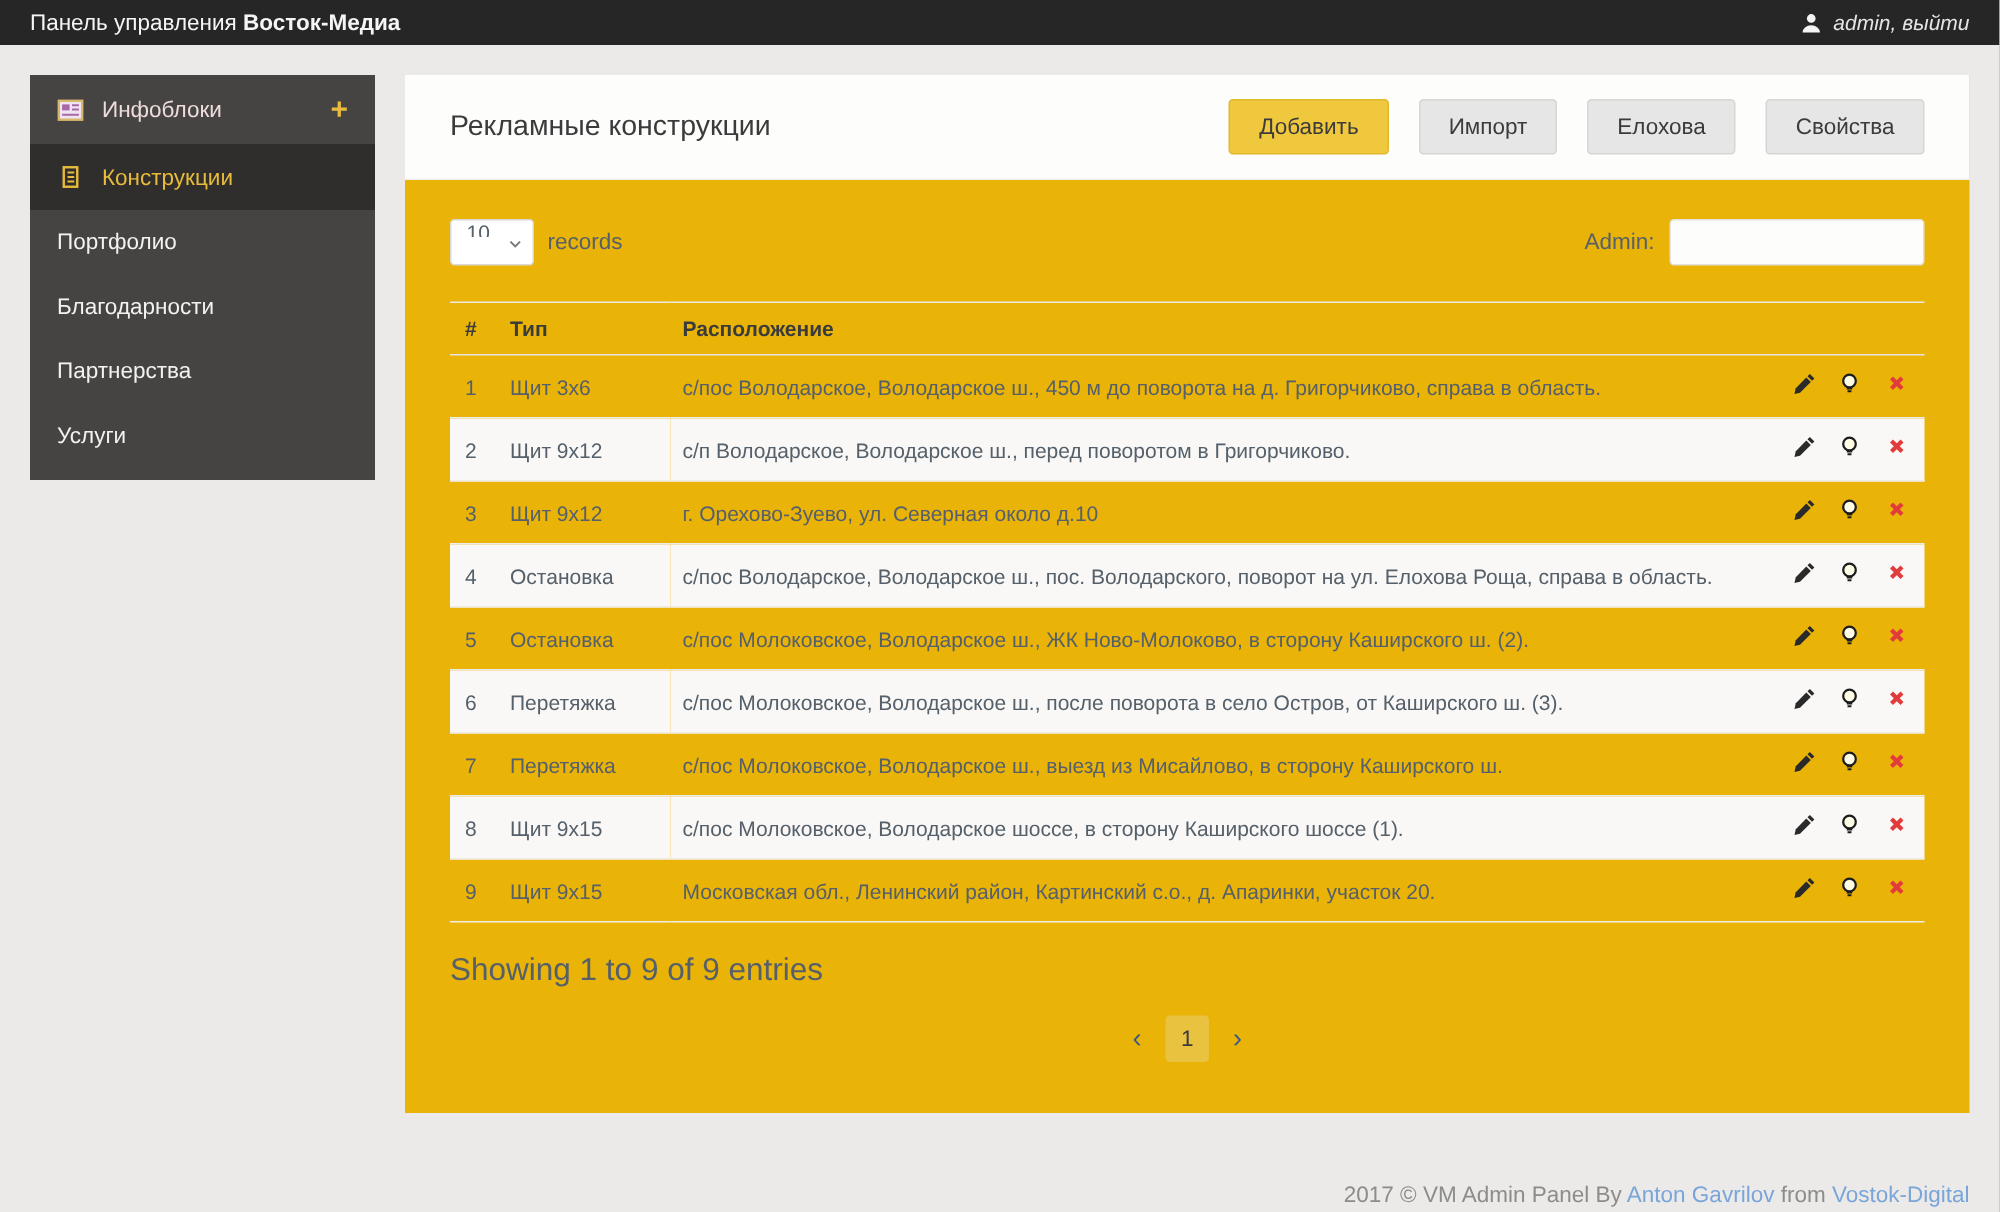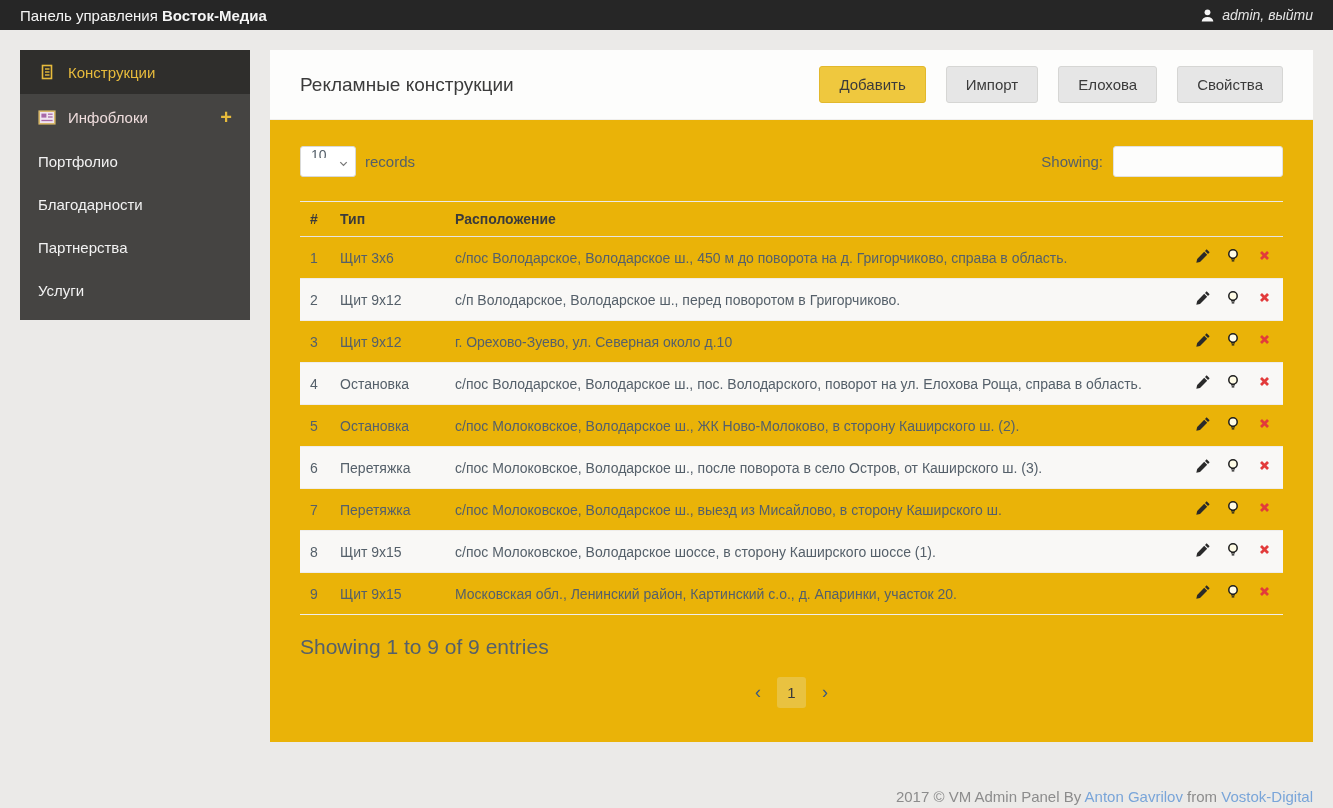--- a/index.html
+++ b/index.html
@@ -106,43 +106,43 @@
           <circle cx="8" cy="4.6" r="3.1" fill="#f5f5f5"></circle>
           <path d="M1.8 14.5 a6.2 5 0 0 1 12.4 0 z" fill="#f5f5f5"></path>
         </svg>
     </span>
     <span>admin, выйти</span>
   </div>
 </div>
 
 <div class="layout">
   <aside class="sidebar">
-      <a class="side-item active">
-        <span class="side-icon">
-          <svg width="16" height="17" viewBox="0 0 16 17">
-            <rect x="3.5" y="1.5" width="9" height="13" fill="none" stroke="#e7bb3c" stroke-width="1.6"></rect>
-            <line x1="6" y1="5" x2="10.5" y2="5" stroke="#e7bb3c" stroke-width="1.4"></line>
-            <line x1="6" y1="8" x2="10.5" y2="8" stroke="#e7bb3c" stroke-width="1.4"></line>
-            <line x1="6" y1="11" x2="10.5" y2="11" stroke="#e7bb3c" stroke-width="1.4"></line>
-          </svg>
-        </span>
-        <span class="side-label">Конструкции</span>
-      </a>
       <a class="side-item pinkish">
         <span class="side-icon">
           <svg width="18" height="15" viewBox="0 0 18 15">
             <rect x="1.2" y="1.2" width="15.6" height="12.6" fill="#efe4ef" stroke="#d8b86a" stroke-width="1.6"></rect>
             <rect x="3.4" y="3.6" width="5" height="4" fill="#a868a8"></rect>
             <line x1="10" y1="4.2" x2="14.6" y2="4.2" stroke="#a868a8" stroke-width="1.3"></line>
             <line x1="10" y1="7" x2="14.6" y2="7" stroke="#a868a8" stroke-width="1.3"></line>
             <line x1="3.4" y1="10.5" x2="14.6" y2="10.5" stroke="#a868a8" stroke-width="1.3"></line>
           </svg>
         </span>
         <span class="side-label">Инфоблоки</span>
         <span class="side-plus">+</span>
+      </a>
+      <a class="side-item active">
+        <span class="side-icon">
+          <svg width="16" height="17" viewBox="0 0 16 17">
+            <rect x="3.5" y="1.5" width="9" height="13" fill="none" stroke="#e7bb3c" stroke-width="1.6"></rect>
+            <line x1="6" y1="5" x2="10.5" y2="5" stroke="#e7bb3c" stroke-width="1.4"></line>
+            <line x1="6" y1="8" x2="10.5" y2="8" stroke="#e7bb3c" stroke-width="1.4"></line>
+            <line x1="6" y1="11" x2="10.5" y2="11" stroke="#e7bb3c" stroke-width="1.4"></line>
+          </svg>
+        </span>
+        <span class="side-label">Конструкции</span>
       </a>
       <a class="side-item">
         <span class="side-label">Портфолио</span>
       </a>
       <a class="side-item">
         <span class="side-label">Благодарности</span>
       </a>
       <a class="side-item">
         <span class="side-label">Партнерства</span>
       </a>
@@ -169,21 +169,21 @@
             <select id="pageSizeSelect"><option>10</option></select>
             <span class="select-chevron">
               <svg width="11" height="11" viewBox="0 0 12 12">
                   <path d="M2.5 4.5 L6 8 L9.5 4.5" fill="none" stroke="#777" stroke-width="1.4"></path>
                 </svg>
             </span>
           </span>
           <span>records</span>
         </div>
         <div class="search-ctl">
-          <span>Showing:</span>
+          <span>Admin:</span>
           <input type="text" value="" style="">
         </div>
       </div>
 
       <table class="data-table">
         <thead>
           <tr id="theadRow">
               <th class="col-num">#</th>
               <th class="col-type">Тип</th>
               <th class="col-loc">Расположение</th>

